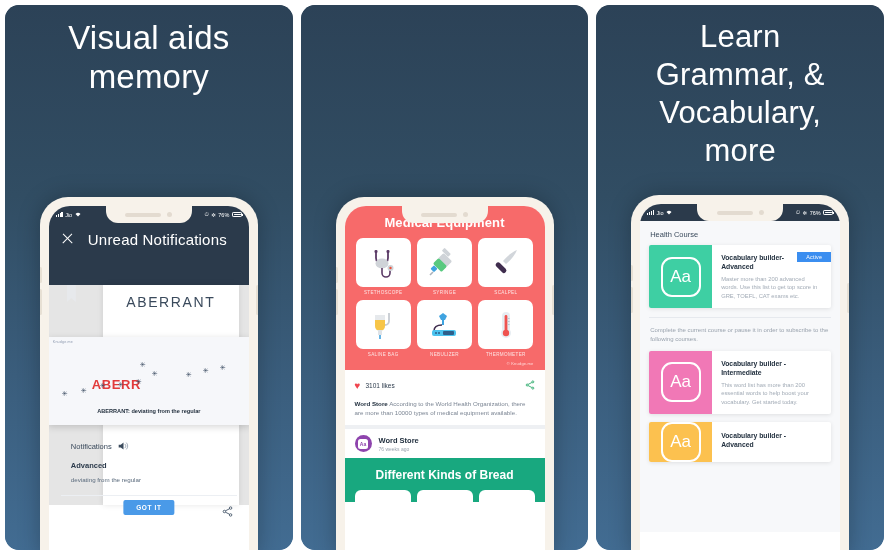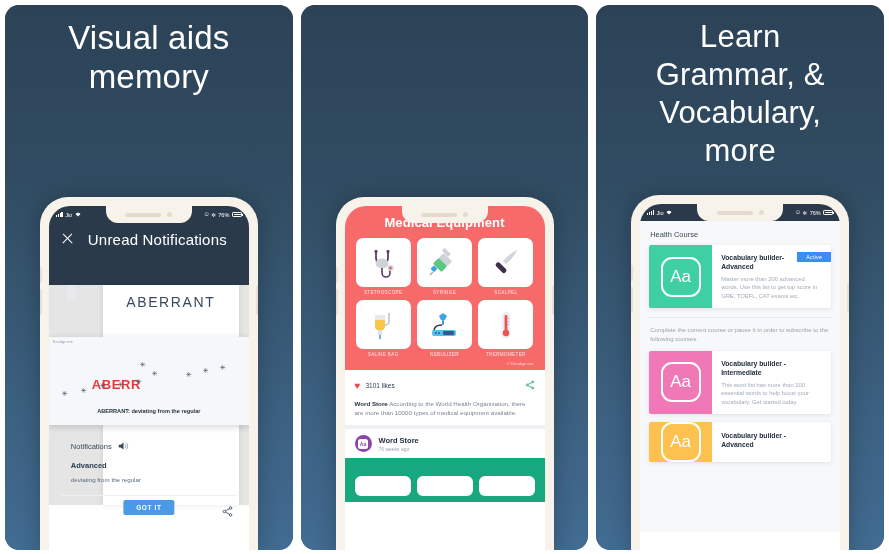--- a/index.html
+++ b/index.html
@@ -425,20 +425,21 @@
           <div class="avatar">
             <div class="avatar-in">Aa</div>
           </div>
           <div>
             <div class="ph-name">Word Store</div>
             <div class="ph-time">76 weeks ago</div>
           </div>
         </div>
 
         <div class="p2-bread" style="height:44px;">
+          <div class="bread-title">Different Kinds of Bread</div>
           <div class="bread-row">
             <div class="bread-tile"></div>
             <div class="bread-tile"></div>
             <div class="bread-tile"></div>
           </div>
         </div>
       </div>
     </div>
   </div>
 

